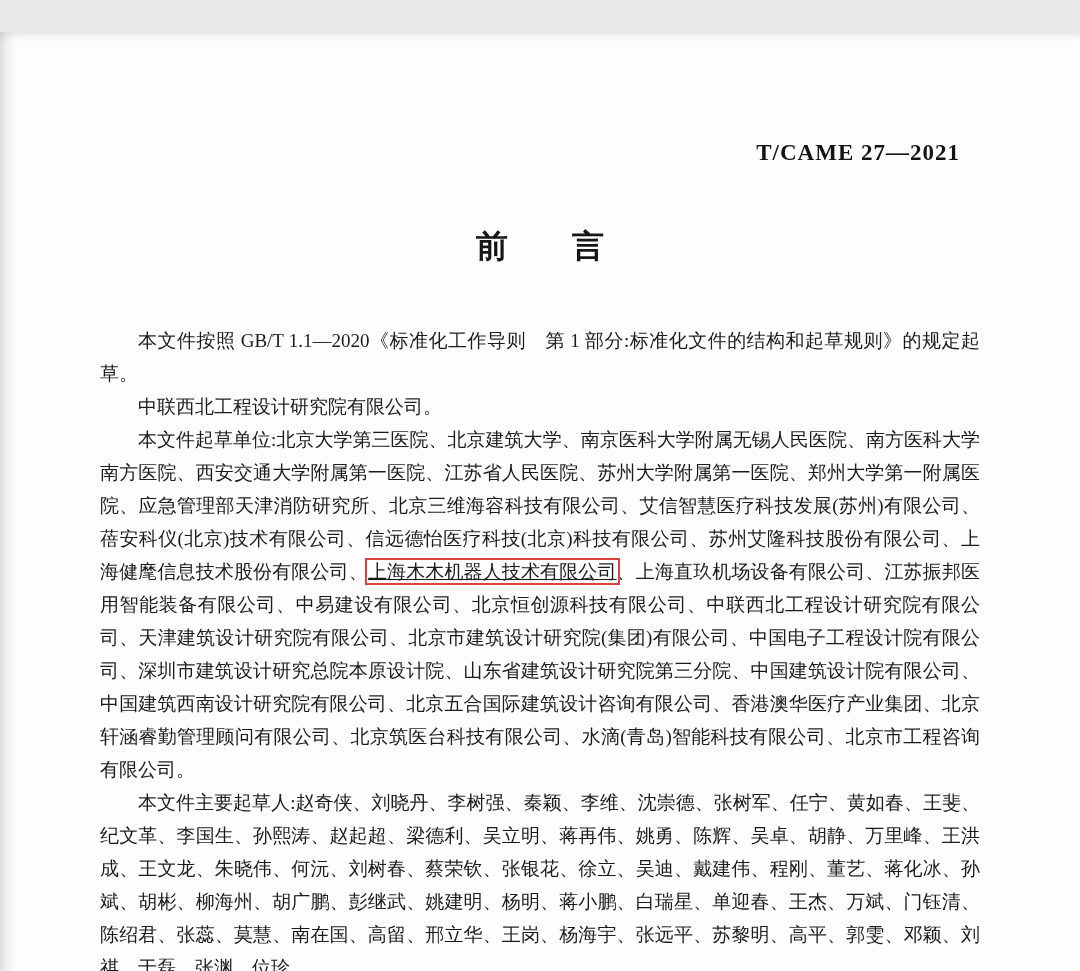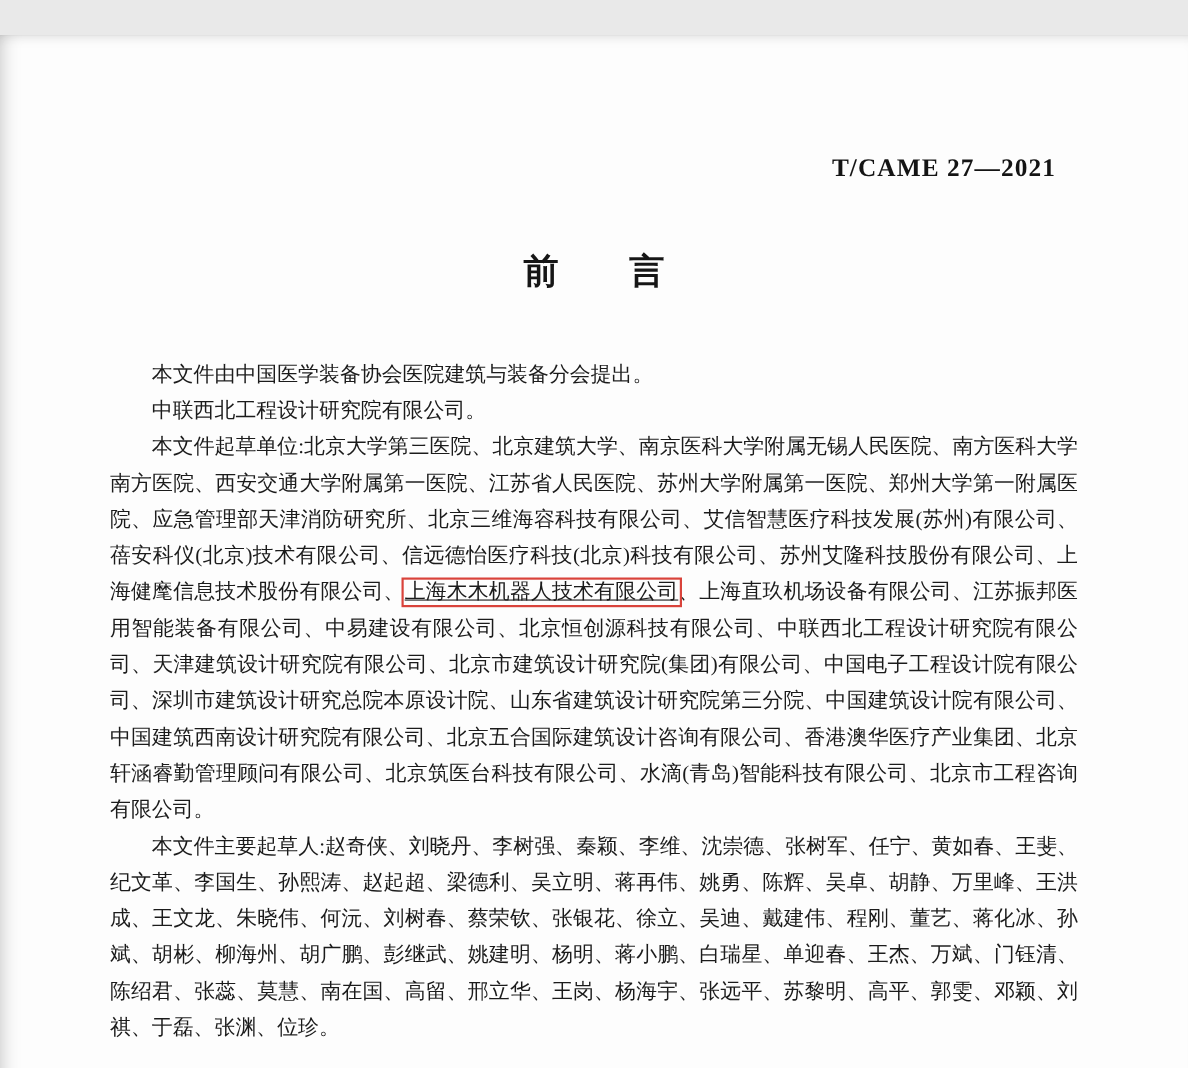--- a/index.html
+++ b/index.html
@@ -64,22 +64,22 @@
 <body>
 
 <div class="page">
 
   <div class="doc-number">T/CAME 27—2021</div>
 
   <h1 class="page-title">前　　言</h1>
 
   <div class="body-text">
 
+    <p>本文件按照 GB/T 1.1—2020《标准化工作导则　第 1 部分:标准化文件的结构和起草规则》的规定起草。</p>
 
-    <p>本文件由中国医学装备协会医院建筑与装备分会提出。</p>
 
     <p>中联西北工程设计研究院有限公司。</p>
 
     <p><span>本文件起草单位:北京大学第三医院、北京建筑大学、南京医科大学附属无锡人民医院、南方医科大学南方医院、西安交通大学附属第一医院、江苏省人民医院、苏州大学附属第一医院、郑州大学第一附属医院、应急管理部天津消防研究所、北京三维海容科技有限公司、艾信智慧医疗科技发展(苏州)有限公司、蓓安科仪(北京)技术有限公司、信远德怡医疗科技(北京)科技有限公司、苏州艾隆科技股份有限公司、上海健麾信息技术股份有限公司、</span><span class="highlight-box">上海木木机器人技术有限公司</span><span>、上海直玖机场设备有限公司、江苏振邦医用智能装备有限公司、中易建设有限公司、北京恒创源科技有限公司、中联西北工程设计研究院有限公司、天津建筑设计研究院有限公司、北京市建筑设计研究院(集团)有限公司、中国电子工程设计院有限公司、深圳市建筑设计研究总院本原设计院、山东省建筑设计研究院第三分院、中国建筑设计院有限公司、中国建筑西南设计研究院有限公司、北京五合国际建筑设计咨询有限公司、香港澳华医疗产业集团、北京轩涵睿勤管理顾问有限公司、北京筑医台科技有限公司、水滴(青岛)智能科技有限公司、北京市工程咨询有限公司。</span></p>
 
     <p>本文件主要起草人:赵奇侠、刘晓丹、李树强、秦颖、李维、沈崇德、张树军、任宁、黄如春、王斐、纪文革、李国生、孙熙涛、赵起超、梁德利、吴立明、蒋再伟、姚勇、陈辉、吴卓、胡静、万里峰、王洪成、王文龙、朱晓伟、何沅、刘树春、蔡荣钦、张银花、徐立、吴迪、戴建伟、程刚、董艺、蒋化冰、孙斌、胡彬、柳海州、胡广鹏、彭继武、姚建明、杨明、蒋小鹏、白瑞星、单迎春、王杰、万斌、门钰清、陈绍君、张蕊、莫慧、南在国、高留、邢立华、王岗、杨海宇、张远平、苏黎明、高平、郭雯、邓颖、刘祺、于磊、张渊、位珍。</p>
 
   </div>
 
 </div>

